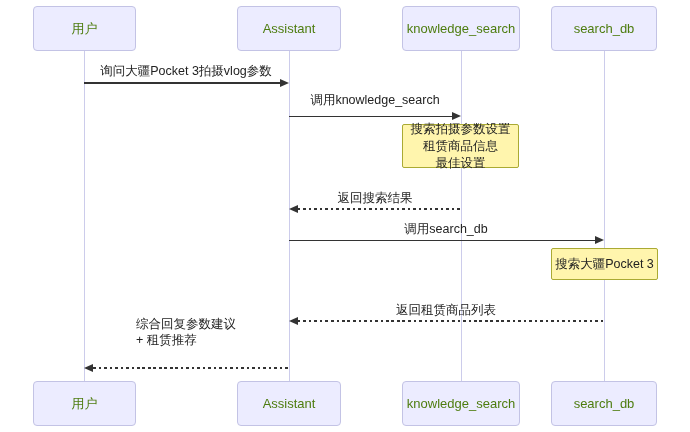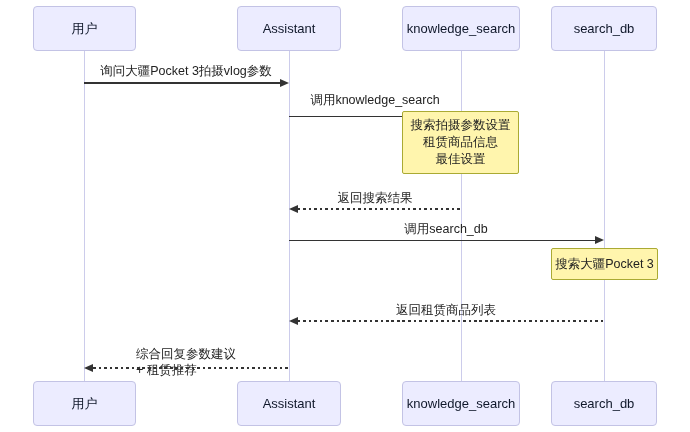--- a/index.html
+++ b/index.html
@@ -34,21 +34,21 @@
   .actor {
     position: absolute;
     height: 45px;
     background: var(--actor-fill);
     border: 1px solid var(--actor-border);
     border-radius: 4px;
     display: flex;
     align-items: center;
     justify-content: center;
     font-size: 13px;
-    color: #0f172a;
+    color: #4d7c0f;
   }
   .msg-line {
     position: absolute;
     height: 1.5px;
   }
   .msg-line.solid { background: var(--message-line); }
   .msg-line.dashed {
     background: repeating-linear-gradient(to right,
       var(--message-line) 0 2.5px, transparent 2.5px 5.5px);
   }
@@ -105,21 +105,21 @@
   <div class="actor" style="left:551px;top:6px;width:106px">search_db</div>
 
   <div class="msg-label" style="left:186px;top:63px">询问大疆Pocket 3拍摄vlog参数</div>
   <div class="msg-line solid" style="left:84px;top:82px;width:197px"></div>
   <div class="ah-right" style="left:280px;top:78.5px"></div>
 
   <div class="msg-label" style="left:375px;top:92px">调用knowledge_search</div>
   <div class="msg-line solid" style="left:289px;top:115.5px;width:164px"></div>
   <div class="ah-right" style="left:452px;top:112px"></div>
 
-  <div class="note" style="left:402px;top:111px;width:117px;height:63px">
+  <div class="note" style="left:402px;top:124px;width:117px;height:44px">
     <div>搜索拍摄参数设置</div>
     <div>租赁商品信息</div>
     <div>最佳设置</div>
   </div>
 
   <div class="msg-label" style="left:375px;top:190px">返回搜索结果</div>
   <div class="msg-line dashed" style="left:298px;top:208px;width:163px"></div>
   <div class="ah-left" style="left:289px;top:204.5px"></div>
 
   <div class="msg-label" style="left:446px;top:221px">调用search_db</div>
@@ -127,21 +127,21 @@
   <div class="ah-right" style="left:595px;top:236px"></div>
 
   <div class="note" style="left:551px;top:248px;width:107px;height:32px">
     <div>搜索大疆Pocket 3</div>
   </div>
 
   <div class="msg-label" style="left:446px;top:302px">返回租赁商品列表</div>
   <div class="msg-line dashed" style="left:298px;top:320px;width:306px"></div>
   <div class="ah-left" style="left:289px;top:316.5px"></div>
 
-  <div class="msg-label" style="left:186px;top:346px">
+  <div class="msg-label" style="left:186px;top:316px">
     <div>综合回复参数建议</div>
     <div>+ 租赁推荐</div>
   </div>
   <div class="msg-line dashed" style="left:93px;top:367px;width:196px"></div>
   <div class="ah-left" style="left:84px;top:363.5px"></div>
 
   <div class="actor" style="left:33px;top:381px;width:103px">用户</div>
   <div class="actor" style="left:237px;top:381px;width:104px">Assistant</div>
   <div class="actor" style="left:402px;top:381px;width:118px">knowledge_search</div>
   <div class="actor" style="left:551px;top:381px;width:106px">search_db</div>

